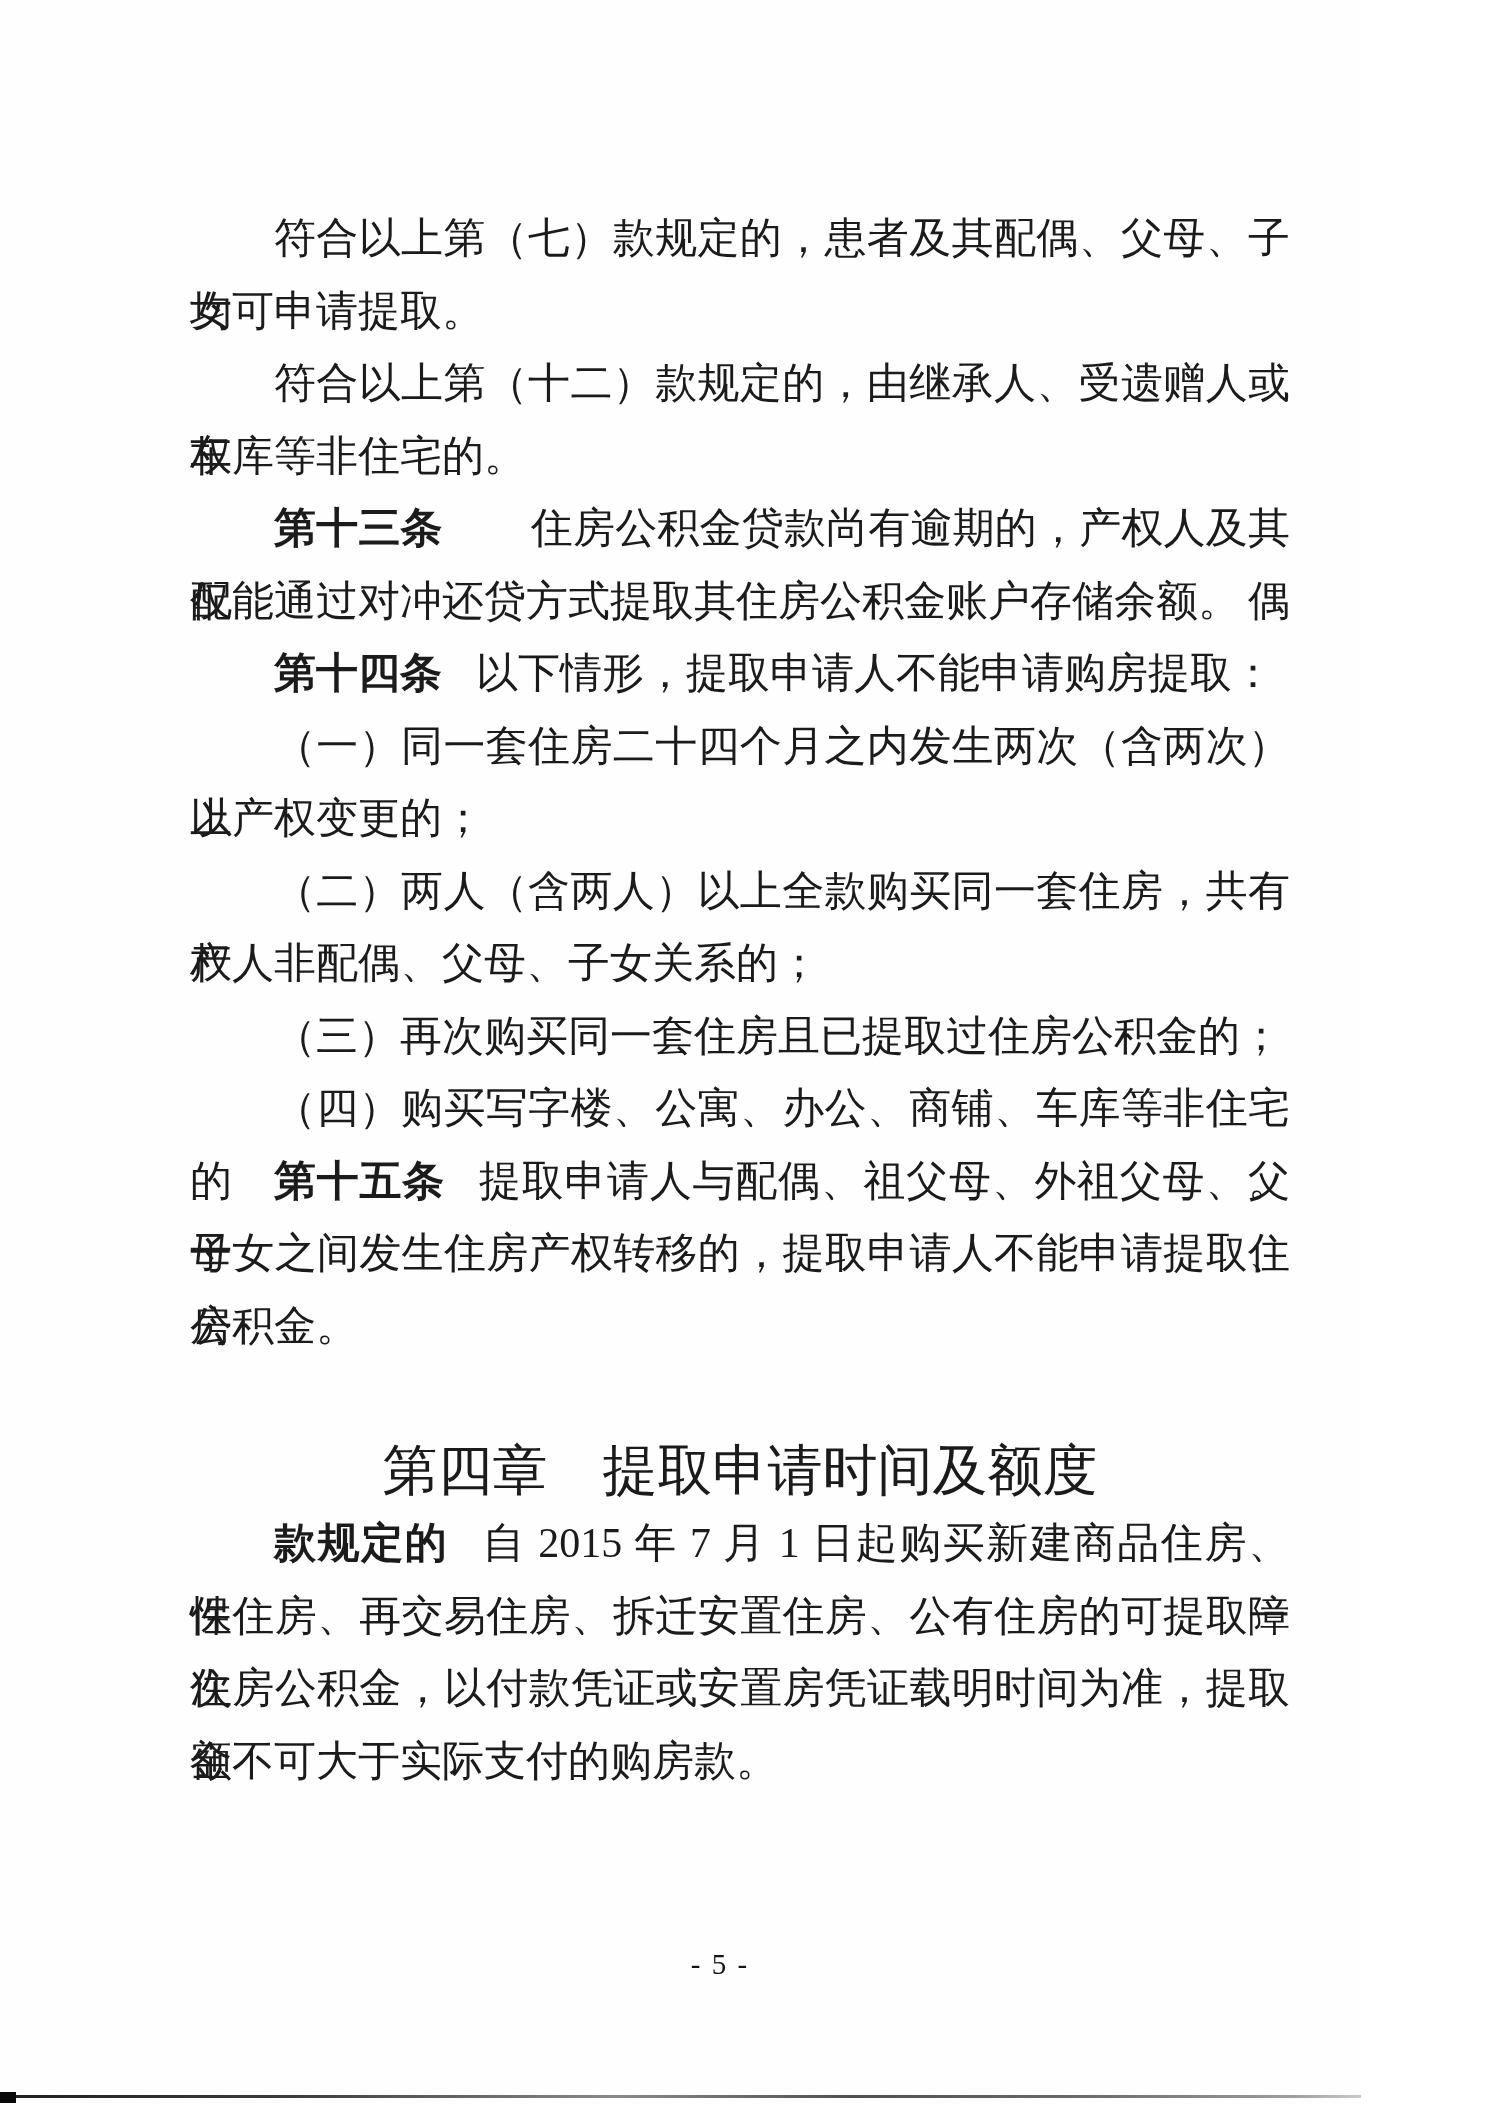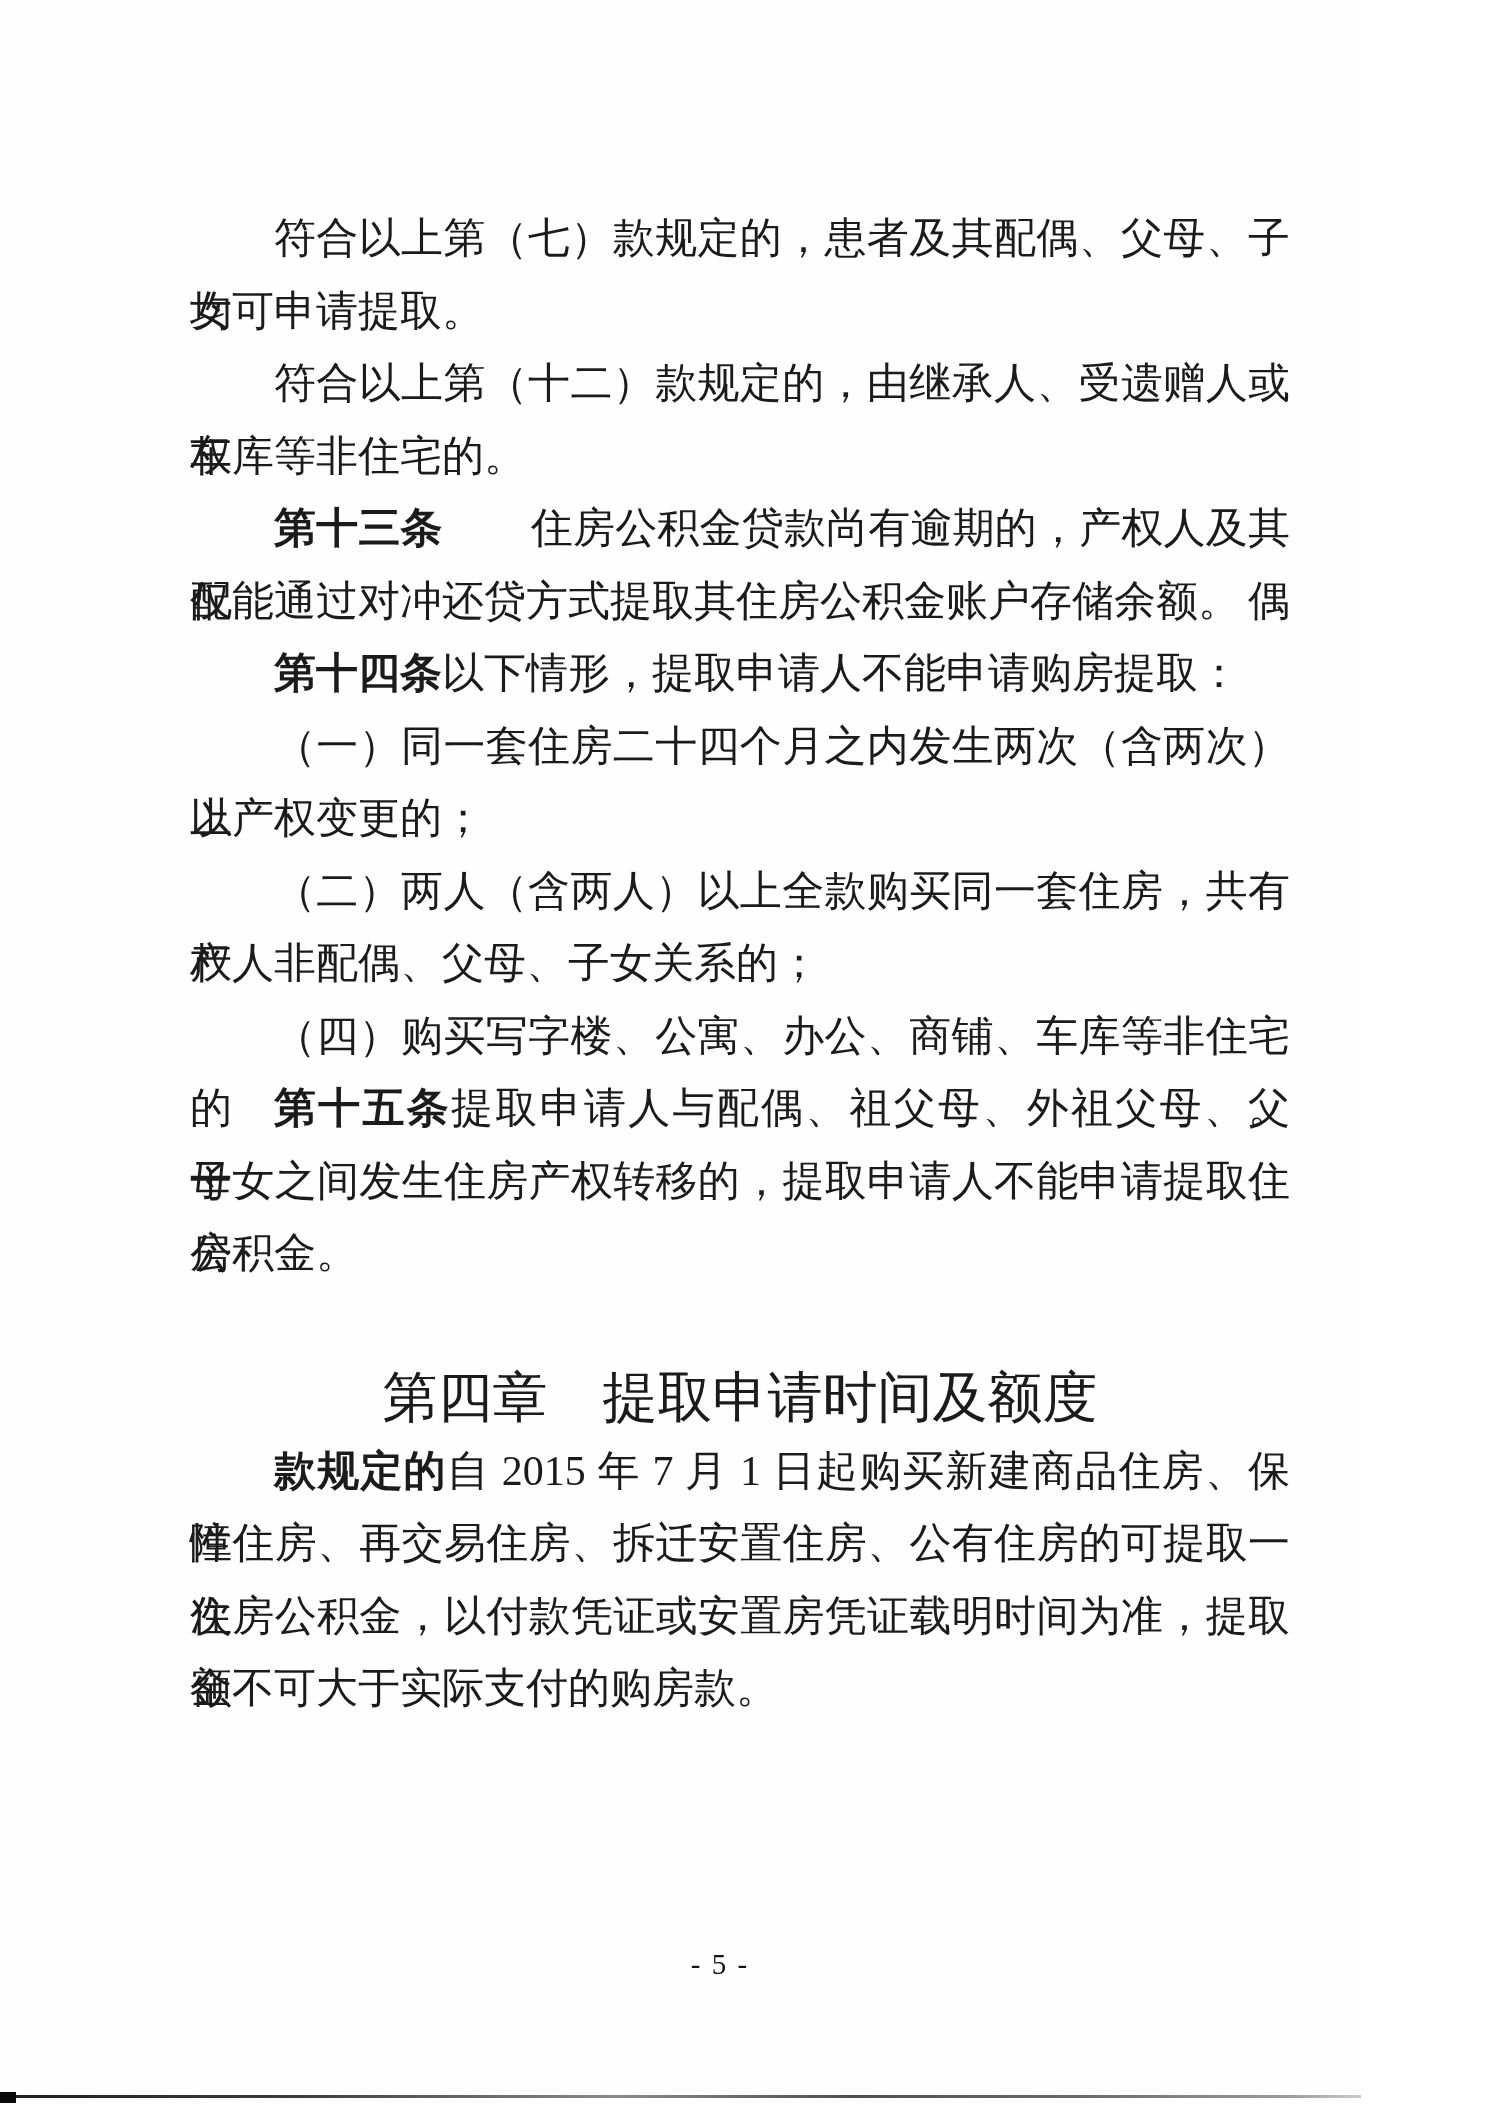--- a/index.html
+++ b/index.html
@@ -36,20 +36,21 @@
   }
   .line.stretch {
     text-align: justify;
     text-align-last: justify;
   }
   .line.blank {
     
   }
   .term {
     font-weight: 700;
+    margin-right: 34px;
   }
   .term.wide-gap {
     margin-right: 88px;
   }
   .line.heading {
     font-size: 55px;
     font-weight: 400;
     text-align: center;
     text-align-last: center;
     text-indent: 0;
@@ -95,20 +96,21 @@
     <div class="line"><span>均可申请提取。</span></div>
     <div class="line indent stretch"><span>符合以上第（十二）款规定的，由继承人、受遗赠人或权</span></div>
     <div class="line"><span>车库等非住宅的。</span></div>
     <div class="line indent stretch"><span class="term wide-gap">第十三条</span><span>住房公积金贷款尚有逾期的，产权人及其配偶</span></div>
     <div class="line"><span>仅能通过对冲还贷方式提取其住房公积金账户存储余额。</span></div>
     <div class="line indent"><span class="term">第十四条</span><span>以下情形，提取申请人不能申请购房提取：</span></div>
     <div class="line indent stretch"><span>（一）同一套住房二十四个月之内发生两次（含两次）以</span></div>
     <div class="line"><span>上产权变更的；</span></div>
     <div class="line indent stretch"><span>（二）两人（含两人）以上全款购买同一套住房，共有产</span></div>
     <div class="line"><span>权人非配偶、父母、子女关系的；</span></div>
+    <div class="line indent"><span>（三）再次购买同一套住房且已提取过住房公积金的；</span></div>
     <div class="line indent stretch"><span>（四）购买写字楼、公寓、办公、商铺、车库等非住宅的。</span></div>
     <div class="line indent stretch"><span class="term">第十五条</span><span>提取申请人与配偶、祖父母、外祖父母、父母、</span></div>
     <div class="line stretch"><span>子女之间发生住房产权转移的，提取申请人不能申请提取住房</span></div>
     <div class="line"><span>公积金。</span></div>
 
     <div class="line blank"></div>
 
     <div class="line heading">第四章　提取申请时间及额度</div>
 
     <div class="line indent stretch"><span class="term">款规定的</span><span>自 2015 年 7 月 1 日起购买新建商品住房、保障</span></div>

